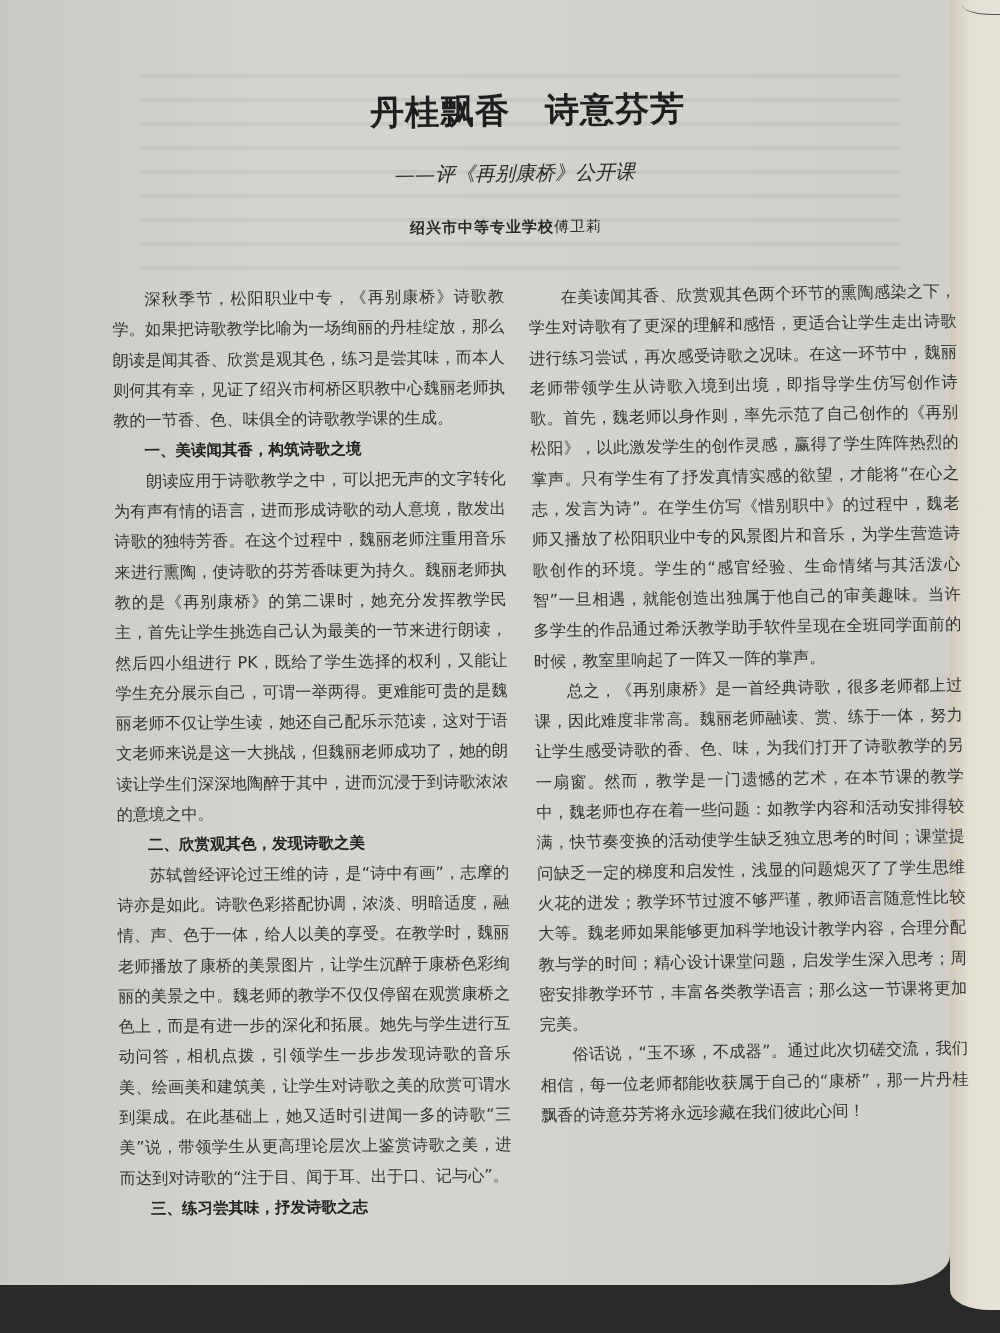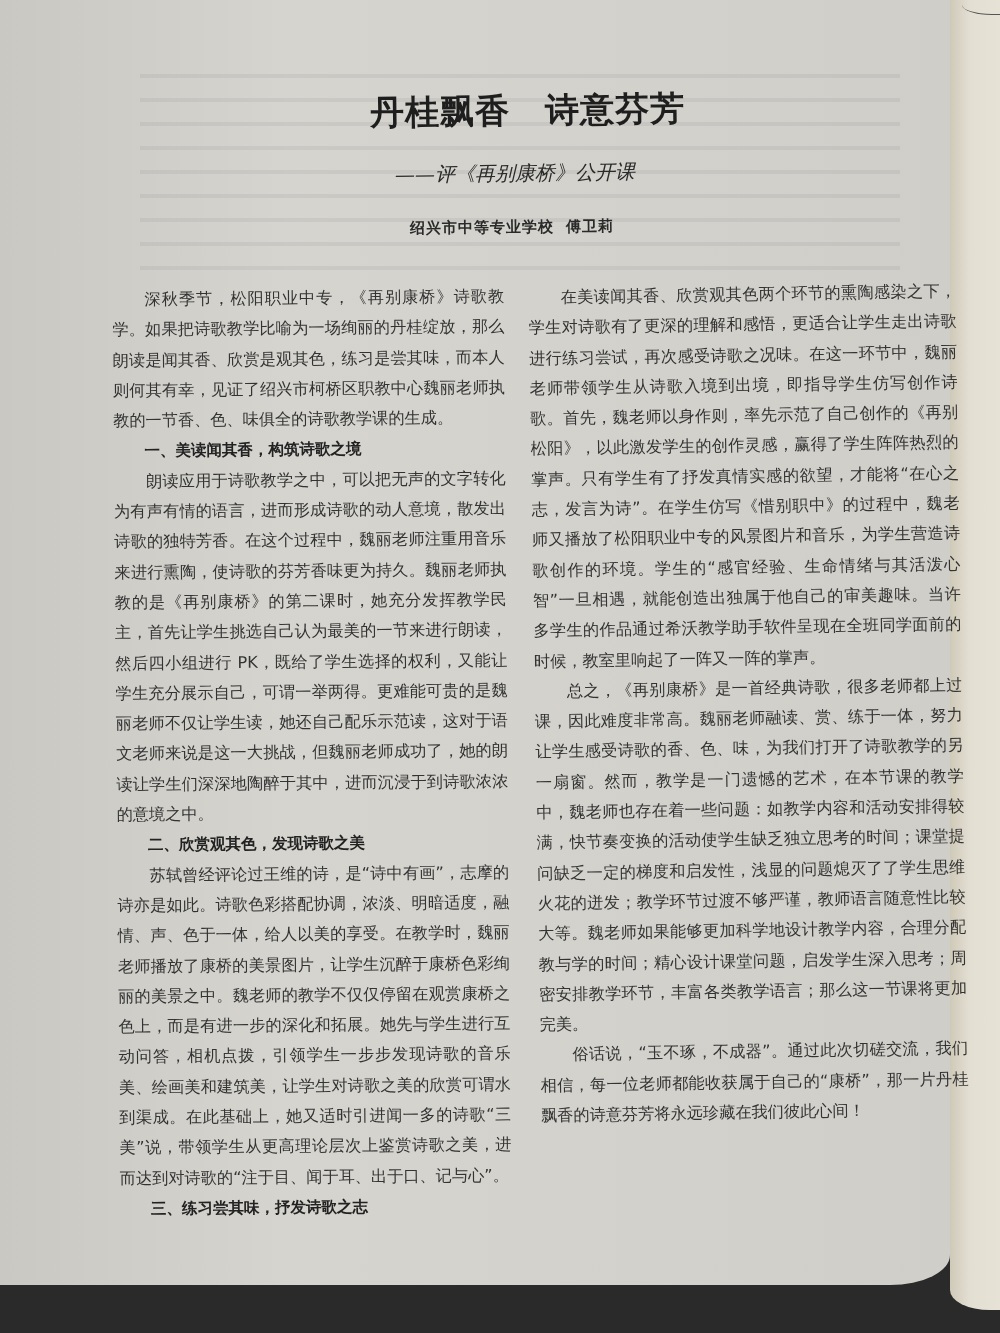--- a/index.html
+++ b/index.html
@@ -37,21 +37,21 @@
     position: absolute; left: 395px; top: 160px;
     font-family: "DejaVu Serif", serif;
     font-size: 20px; color: #2a2a2a; font-style: italic;
     transform: rotate(-0.8deg);
   }
   .author {
     position: absolute; left: 410px; top: 218px;
     font-size: 15px; font-weight: bold; color: #2a2a2a; letter-spacing: 1px;
     transform: rotate(-0.6deg);
   }
-  .author span + span { margin-left: 12px; font-weight: bold; }
+  .author span + span { font-weight: normal; }
   .col {
     position: absolute; font-size: 16.2px; line-height: 30.3px; color: #333;
     text-align: justify; text-justify: inter-character;
   }
   .col-left { left: 112px; top: 285px; width: 392px; transform: rotate(-0.5deg); transform-origin: top left; }
   .col-right { left: 528px; top: 283px; width: 428px; transform: rotate(-0.9deg); transform-origin: top left; }
   .col p { margin: 0; text-indent: 2em; }
   .col h3 {
     margin: 0; font-size: 15.5px; font-weight: bold; color: #222;
     text-indent: 2em; line-height: 30.3px;

